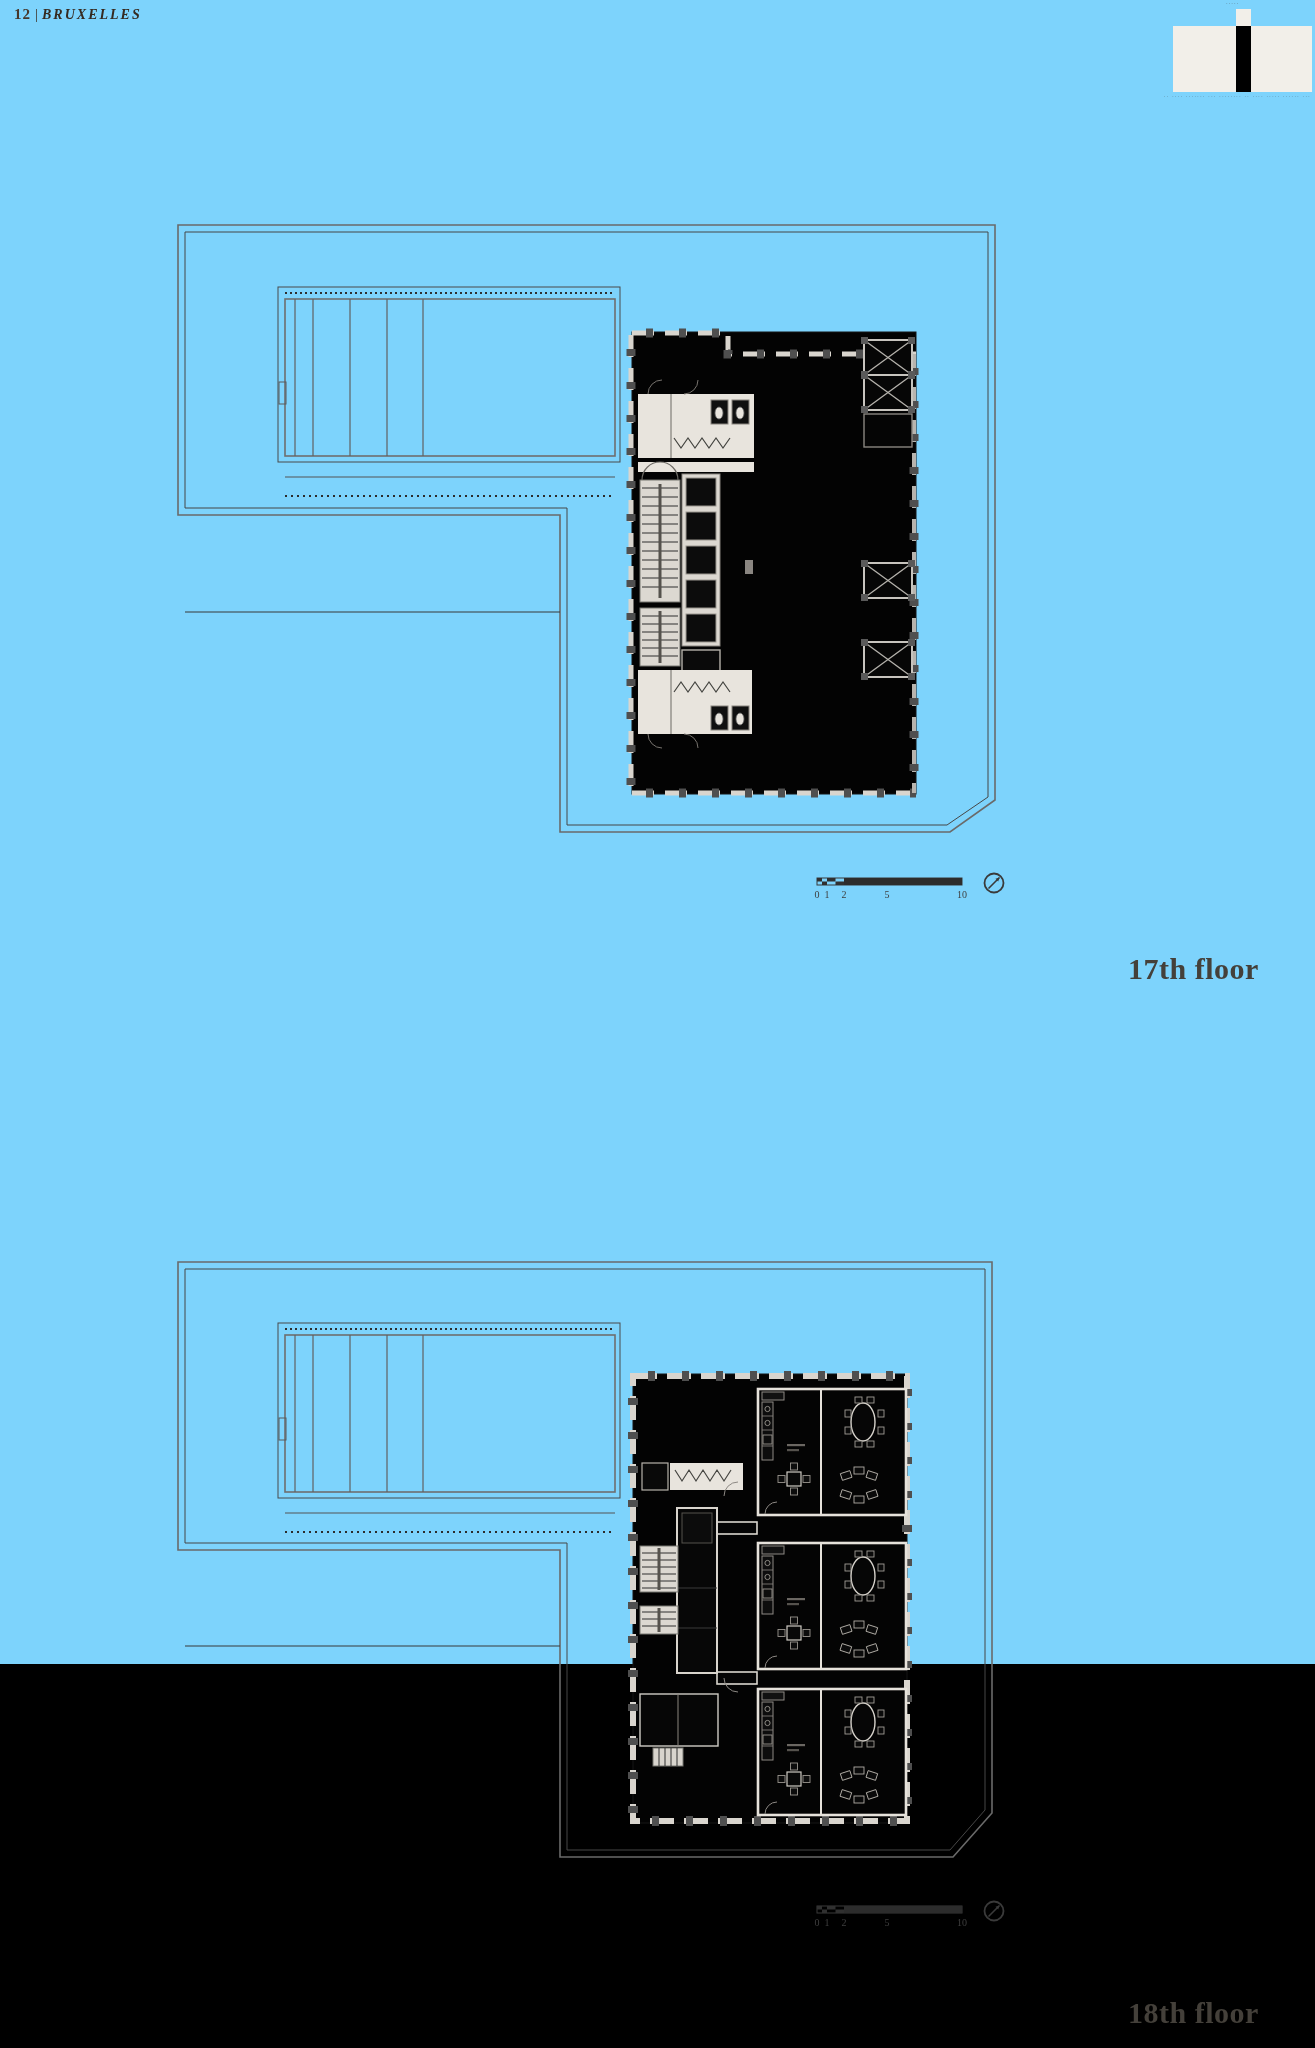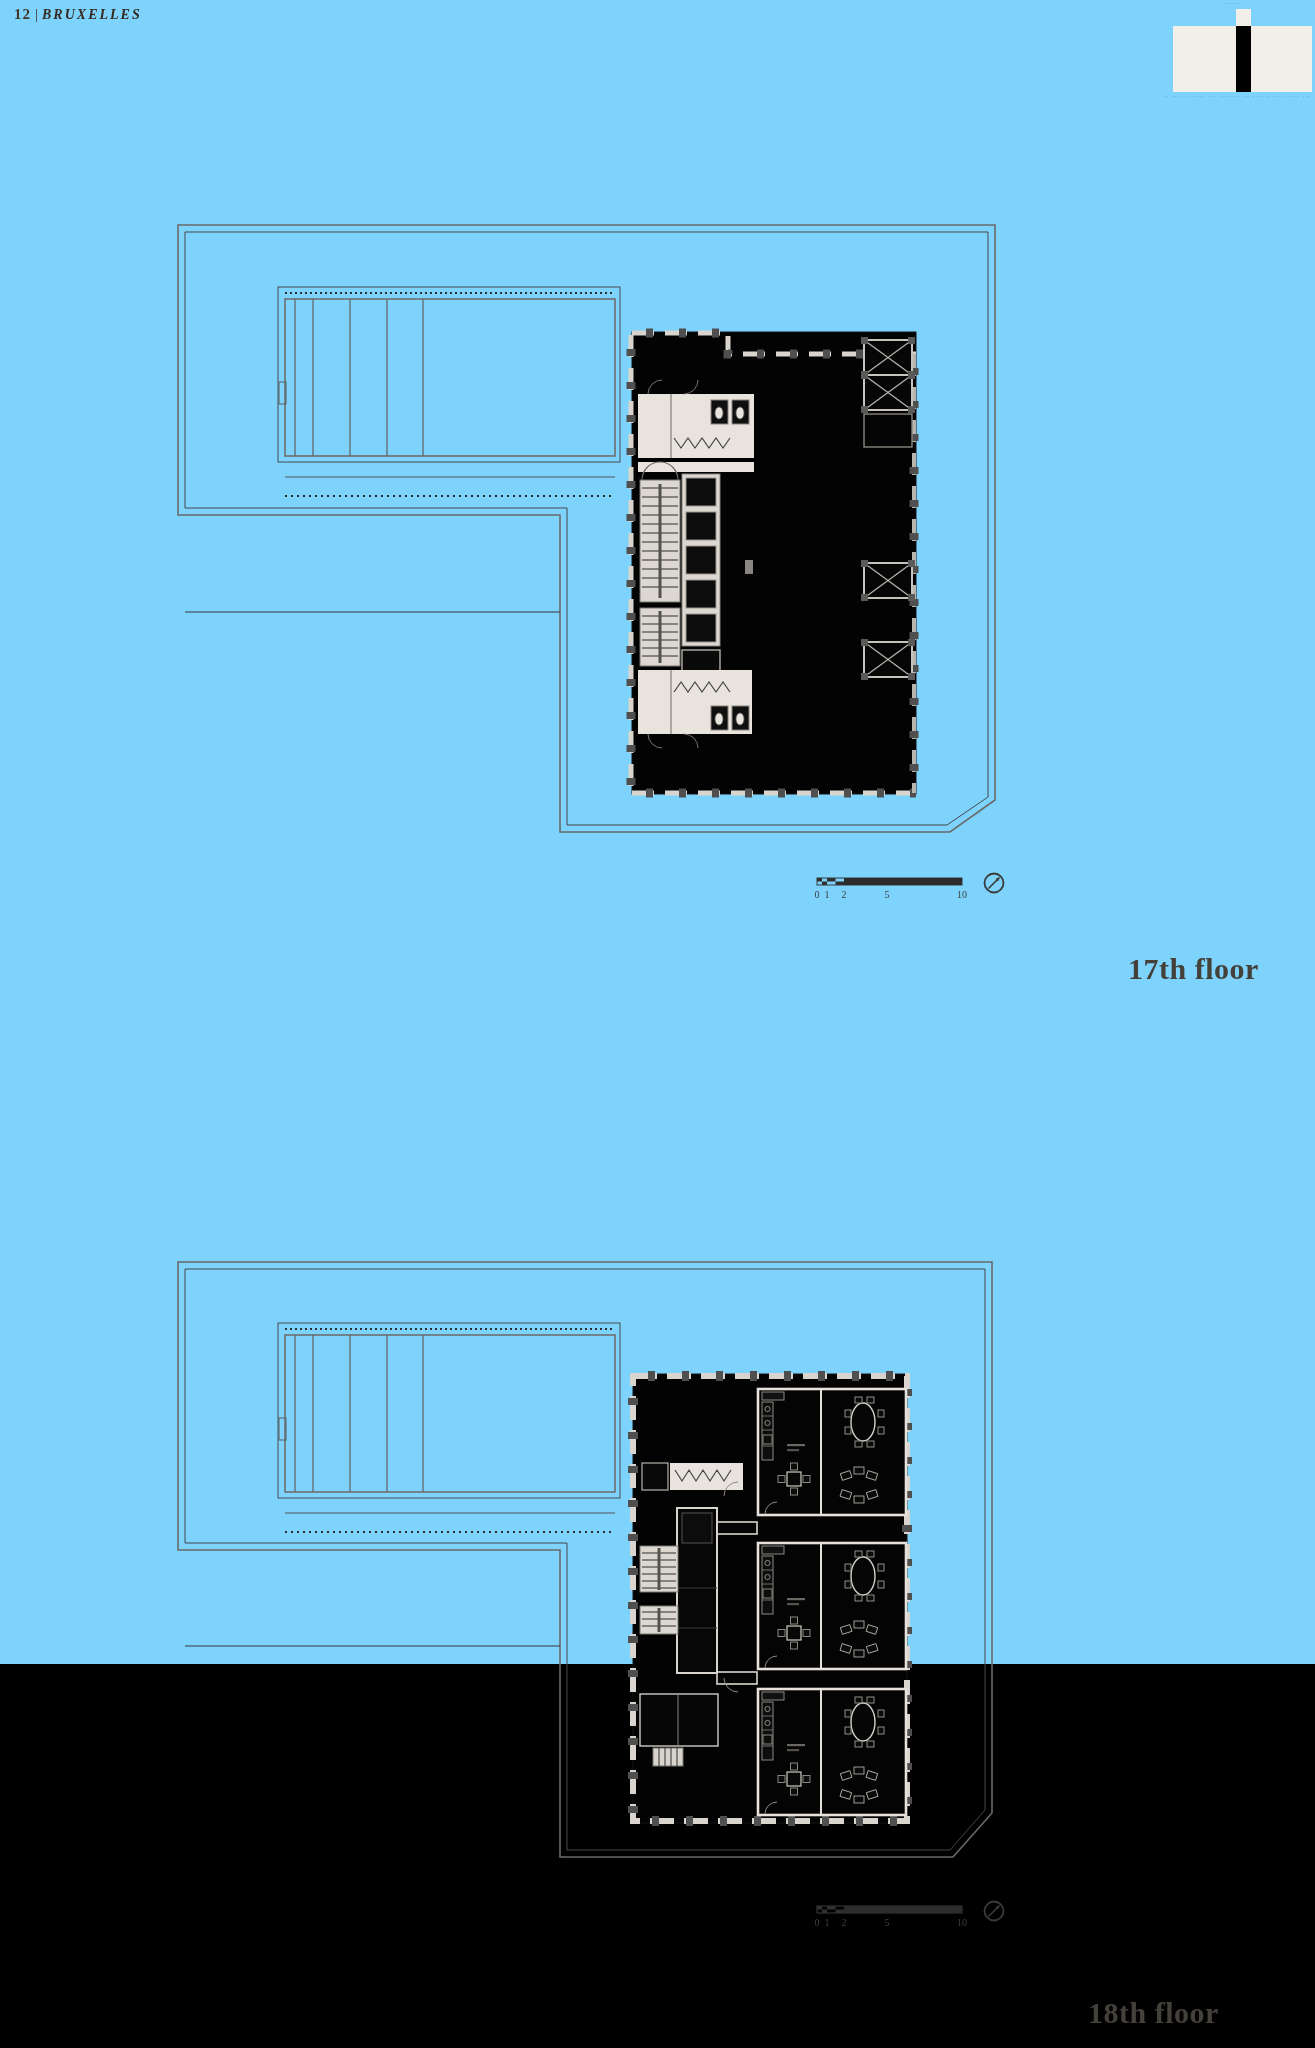--- a/index.html
+++ b/index.html
@@ -12,21 +12,21 @@
   
   .logo{position:absolute;left:1164px;top:0;width:151px;height:104px;}
   .logo .toptext{position:absolute;left:62px;top:1px;font-size:5px;color:#4a4a4a;letter-spacing:1px;}
   .logo .notch{position:absolute;left:72px;top:9px;width:15px;height:17px;background:#f2efe9;}
   .logo .box{position:absolute;left:9px;top:26px;width:139px;height:66px;background:#f2efe9;}
   .logo .bar{position:absolute;left:63px;top:0;width:15px;height:66px;background:#000;}
   .logo .tagline{position:absolute;left:0px;top:94px;width:151px;font-size:4px;color:#3d3d3d;letter-spacing:1.5px;white-space:nowrap;overflow:hidden;}
   
   .floorlab{position:absolute;font-size:30px;font-weight:bold;color:#44403a;letter-spacing:0.5px;}
   .fl17{left:1128px;top:952px;}
-  .fl18{left:1088px;top:1996px;}
+  .fl18{left:1128px;top:1996px;}
   svg{position:absolute;}
   .plan17{left:168px;top:222px;}
   .plan18{left:168px;top:1258px;}
 </style>
 </head>
 <body>
 
 <div class="page">
 
   <div class="hdr">

